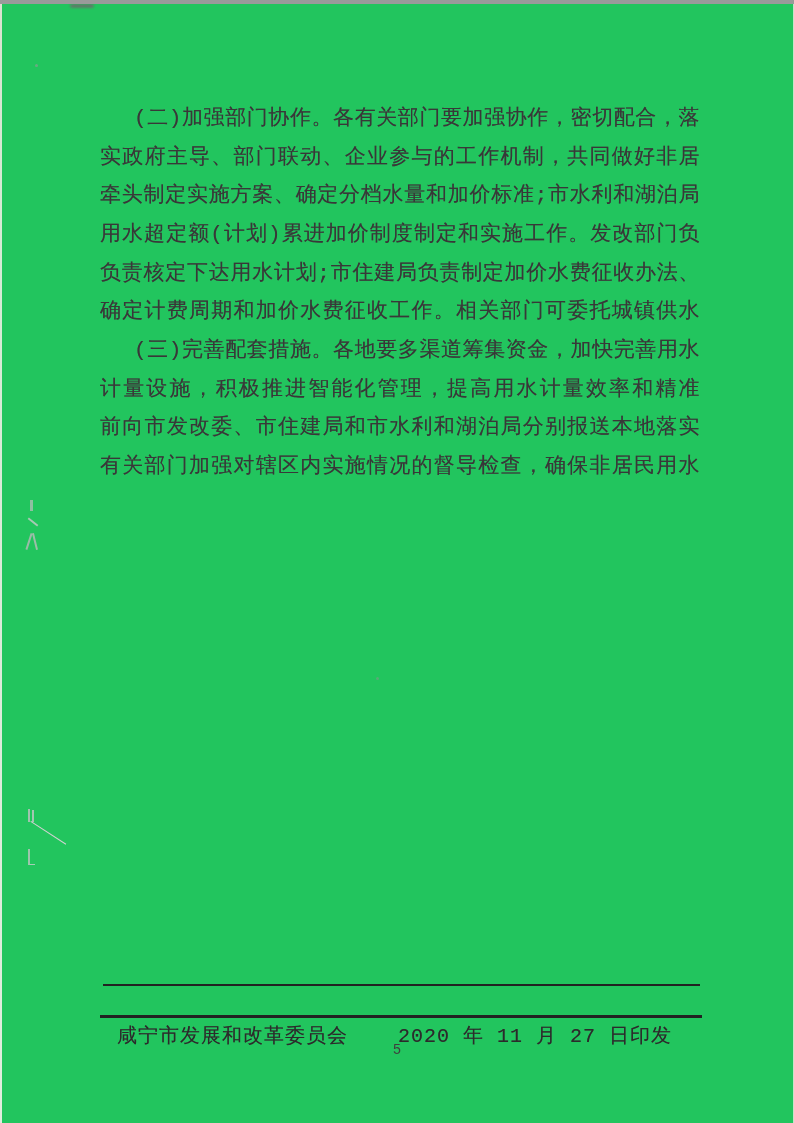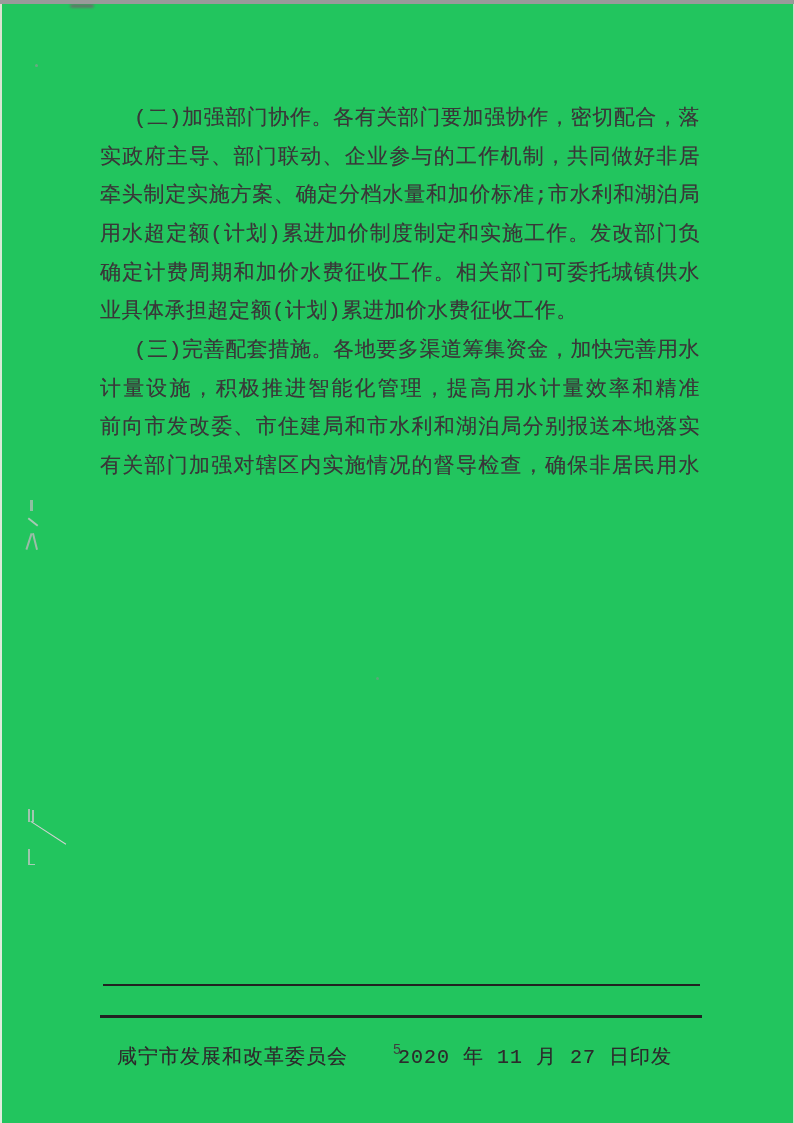--- a/index.html
+++ b/index.html
@@ -37,21 +37,21 @@
     overflow: hidden;
   }
   .line.first { padding-left: 34px; }
 
   
   .rule { position: absolute; background: #222222; }
   .rule-top    { left: 103px; top: 980px;  width: 597px; height: 2px; }
   .rule-bottom { left: 100px; top: 1011px; width: 602px; height: 3px; }
   .footer-row {
     position: absolute;
-    left: 100px; top: 1038px;
+    left: 100px; top: 1017px;
     width: 602px; height: 28px;
     box-sizing: border-box;
     padding-left: 17px; padding-right: 30px;
     display: flex;
     justify-content: space-between;
     align-items: center;
     color: #2b2b2b;
     font-size: 20px;
     letter-spacing: 1px;
     text-shadow: 0 0 0.5px rgba(60,60,60,.6);
@@ -110,22 +110,22 @@
   <div class="artifact ghost-f"></div>
   <div class="artifact scratch"></div>
   <div class="artifact ghost-g"></div>
   <div class="artifact speck"></div>
 
   <main class="body-text">
       <div class="line first fill">(二)加强部门协作。各有关部门要加强协作，密切配合，落</div>
       <div class="line fill">实政府主导、部门联动、企业参与的工作机制，共同做好非居民</div>
       <div class="line fill">牵头制定实施方案、确定分档水量和加价标准;市水利和湖泊局</div>
       <div class="line fill">用水超定额(计划)累进加价制度制定和实施工作。发改部门负责</div>
+      <div class="line fill">负责核定下达用水计划;市住建局负责制定加价水费征收办法、</div>
       <div class="line fill">确定计费周期和加价水费征收工作。相关部门可委托城镇供水企</div>
-      <div class="line">业具体承担超定额(计划)累进加价水费征收工作。</div>
       <div class="line first fill">(三)完善配套措施。各地要多渠道筹集资金，加快完善用水</div>
       <div class="line fill">计量设施，积极推进智能化管理，提高用水计量效率和精准度，</div>
       <div class="line fill">前向市发改委、市住建局和市水利和湖泊局分别报送本地落实非</div>
       <div class="line fill">有关部门加强对辖区内实施情况的督导检查，确保非居民用水超</div>
     </main>
 
   <div class="rule rule-top"></div>
   <div class="footer-row">
     <span>咸宁市发展和改革委员会</span>
     <span>2020 年 11 月 27 日印发</span>

